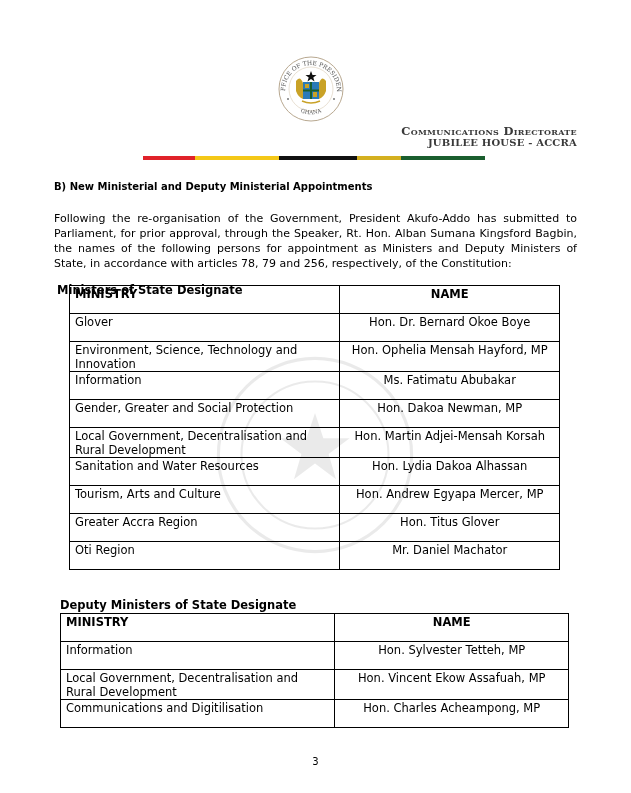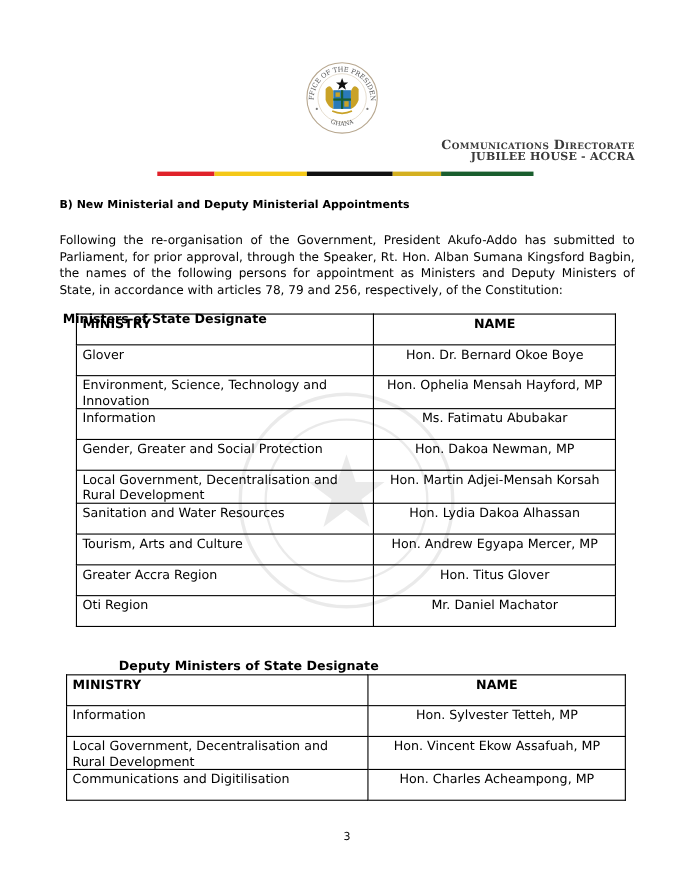--- a/index.html
+++ b/index.html
@@ -14,21 +14,21 @@
     .dir-sub { top: 137px; font-size: 10px; letter-spacing: 0.2px; }
 
     .tricolor { position: absolute; left: 143px; top: 156px; width: 342px; height: 4px; display: flex; }
     .tricolor div { height: 100%; }
 
     .heading { position: absolute; left: 54px; top: 181px; font-size: 10px; font-weight: bold; }
     .intro { position: absolute; left: 54px; top: 195px; width: 523px; font-size: 11px; line-height: 15px; text-align: justify; margin-top: 16px; }
 
     .section-label { position: absolute; font-size: 11.5px; font-weight: bold; }
     .sec1 { left: 57px; top: 283px; }
-    .sec2 { left: 60px; top: 598px; margin-left: 48px; }
+    .sec2 { left: 60px; top: 598px; }
 
     table.grid { position: absolute; border-collapse: collapse; font-size: 11.5px; }
     table.grid td, table.grid th { border: 1px solid #000; vertical-align: top; text-align: left; padding: 1px 5px 0 5px; line-height: 14px; }
     table.grid th { font-weight: bold; }
     table.grid td.name, table.grid th.name { border-left: 1.5px solid #808080; text-align: center; }
 
     .t1 { left: 69px; top: 285px; width: 491px; }
     .t1 col.c1 { width: 271px; }
     .t1 col.c2 { width: 220px; }
     .t1 tr { height: 28px; }

